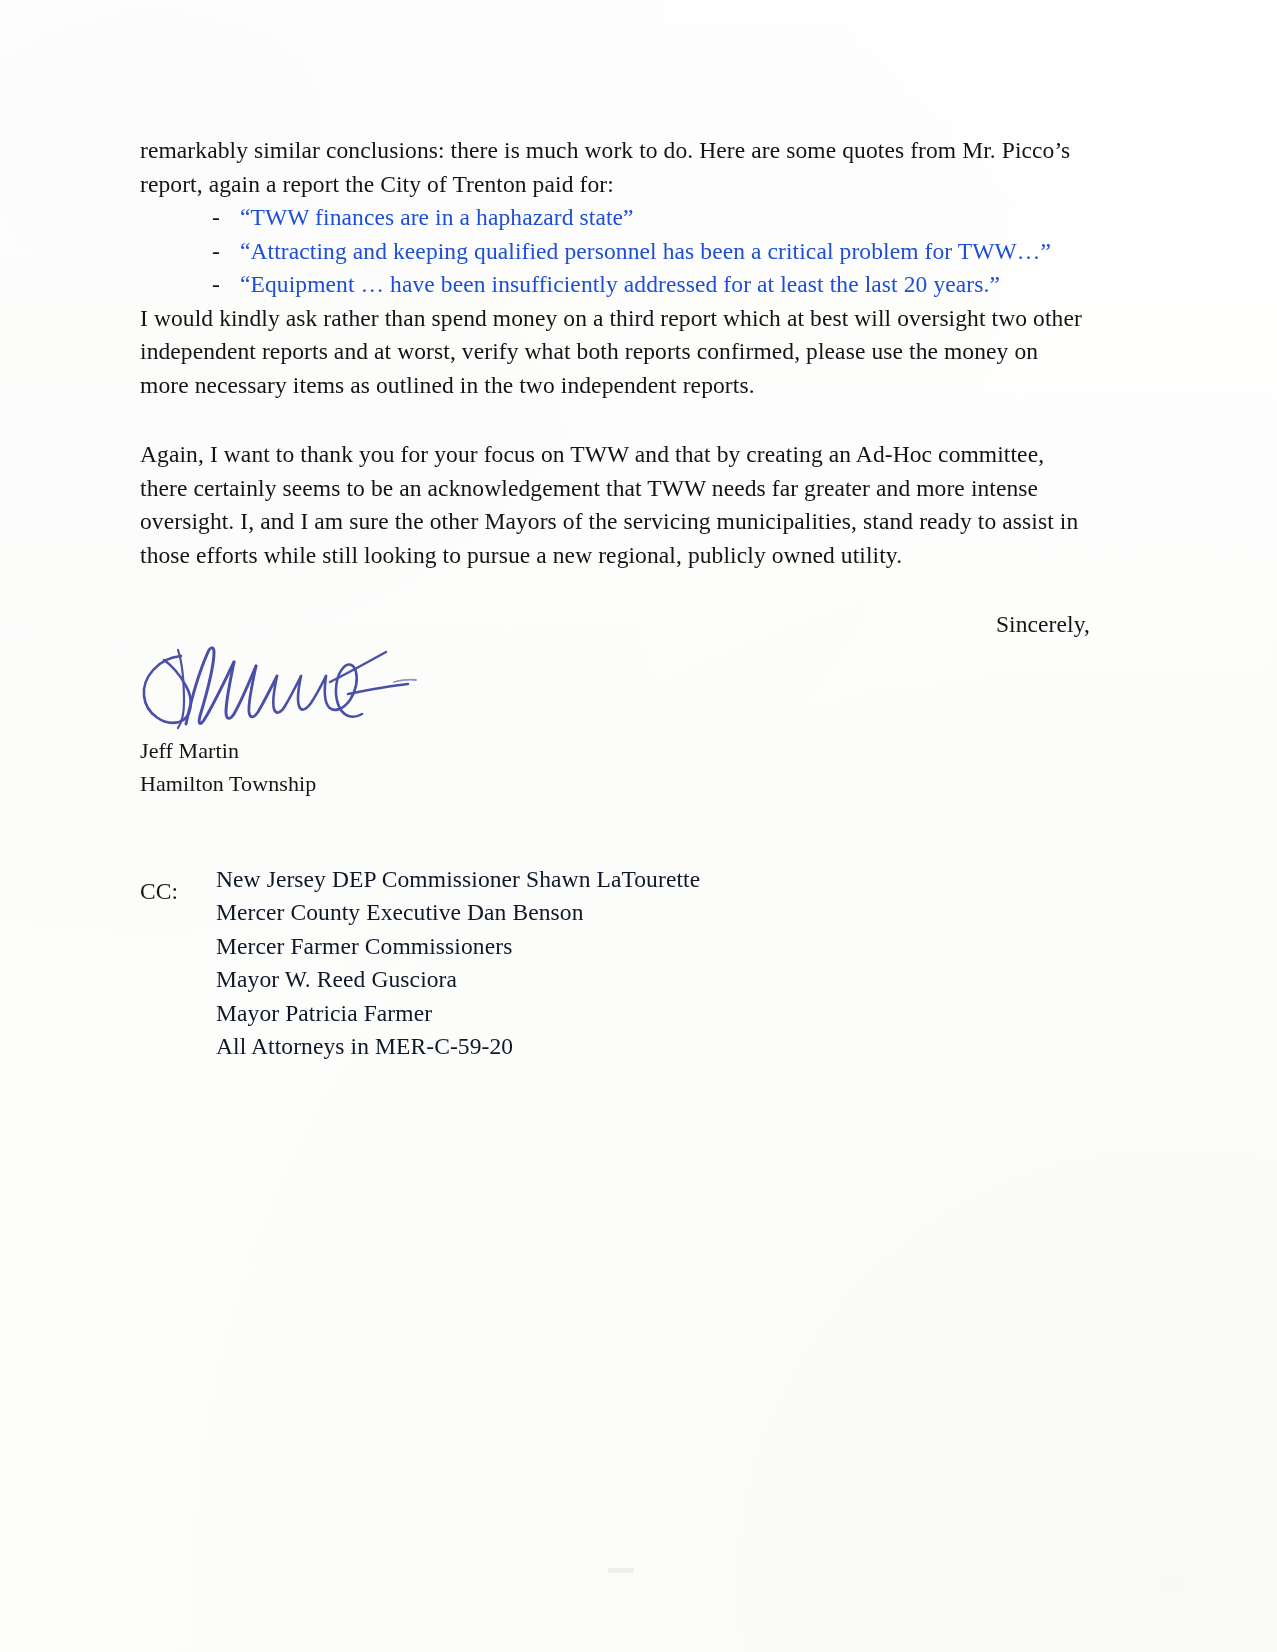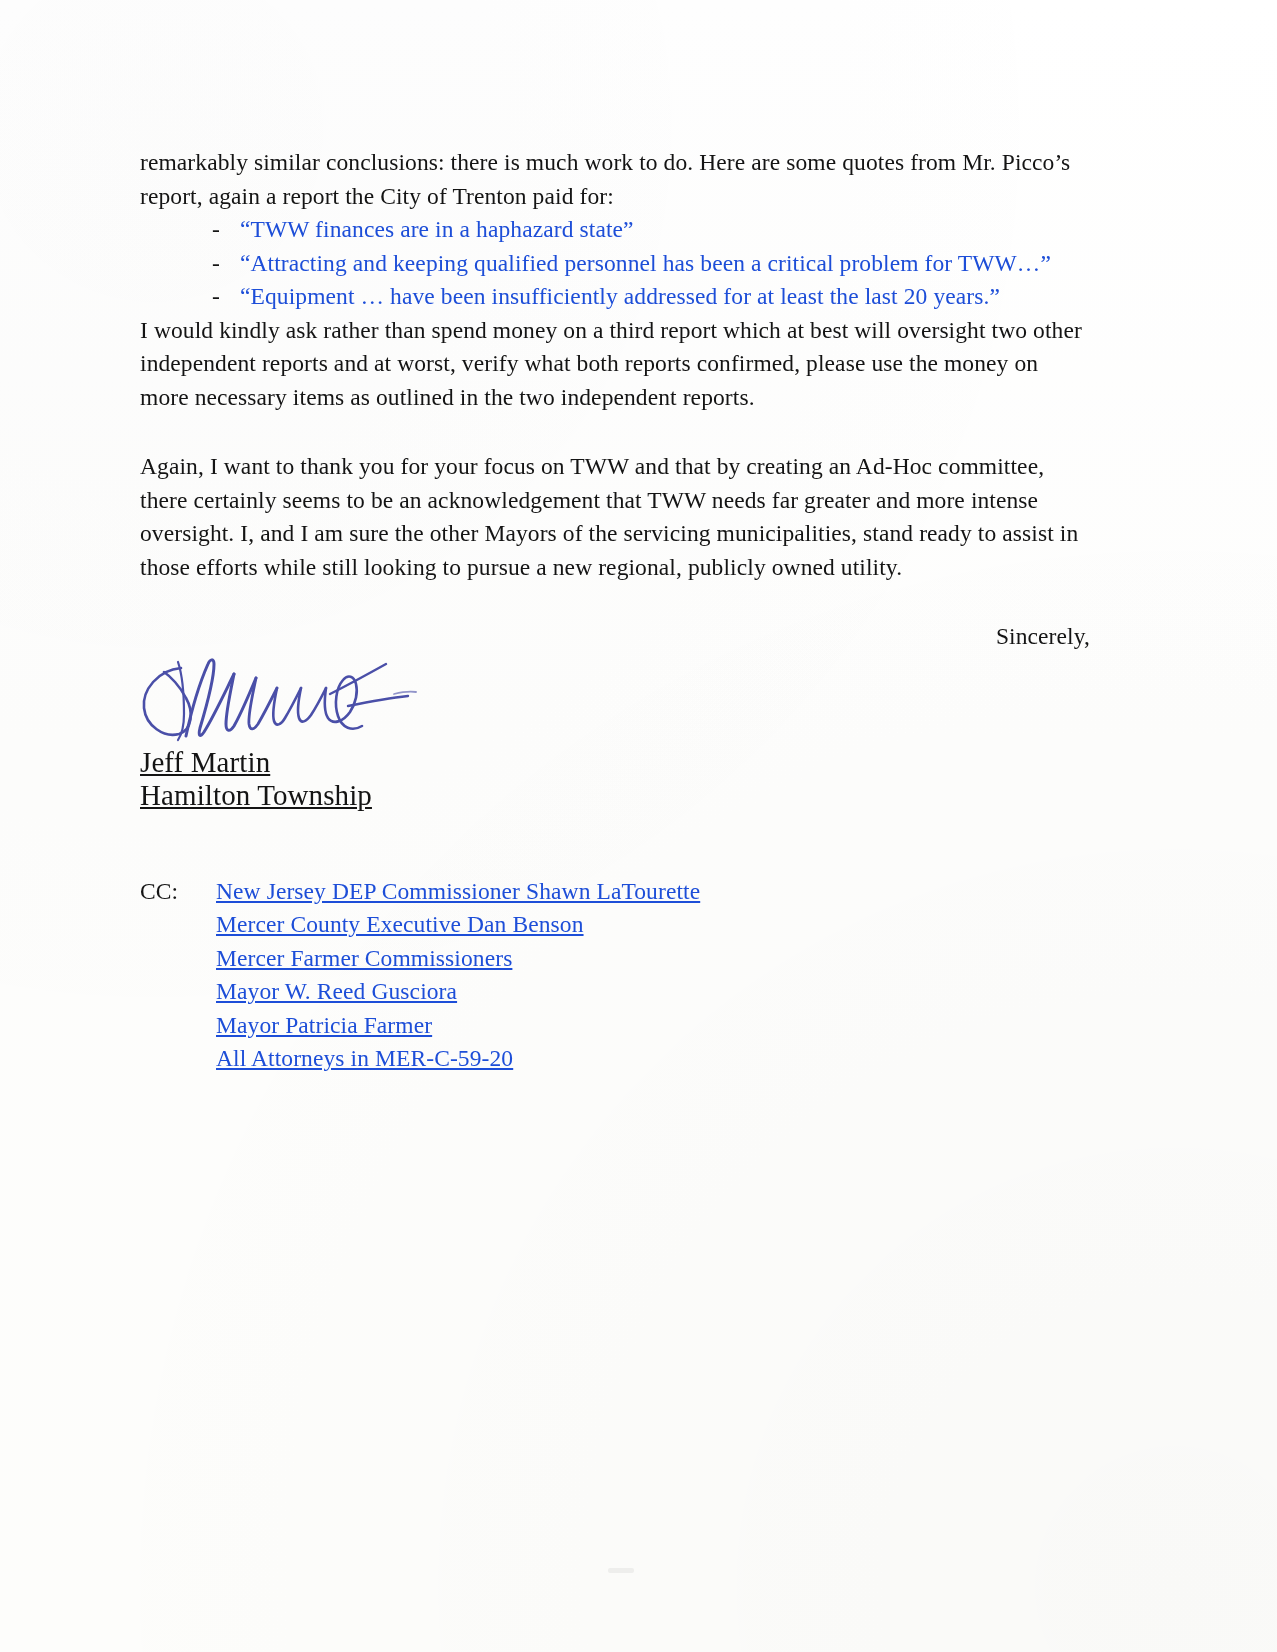--- a/index.html
+++ b/index.html
@@ -30,21 +30,21 @@
     background:
       radial-gradient(circle at 12% 8%, rgba(0,0,0,0.012), rgba(0,0,0,0) 55%),
       radial-gradient(circle at 92% 96%, rgba(0,0,0,0.015), rgba(0,0,0,0) 60%),
       linear-gradient(180deg, #ffffff 0%, #fdfdfc 45%, #fdfdfb 100%);
     pointer-events: none;
   }
 
   .content {
     position: absolute;
     left: 140px;
-    top: 146px;
+    top: 134px;
     width: 950px;
   }
 
   .body-text {
     font-size: 23.5px;
     line-height: 33.5px;
     color: #141414;
     letter-spacing: 0.1px;
     text-align: left;
   }
@@ -96,51 +96,50 @@
     width: 430px;
   }
   .signature-svg {
     position: absolute;
     left: -6px;
     top: -8px;
   }
   .sig-name-line,
   .sig-title-line,
   .sig-org-line {
-    font-size: 29px;
+    font-size: 22px;
     line-height: 33.5px;
     color: #141414;
     position: relative;
     z-index: 1;
-    text-decoration: underline;
   }
 
   
   .cc-block {
     display: flex;
     align-items: flex-start;
   }
   .cc-label {
     width: 76px;
     flex: 0 0 76px;
     font-size: 23.5px;
     line-height: 33.5px;
     color: #141414;
+    margin-top: 12px;
   }
   .cc-list {
     list-style: none;
     margin: 0;
     padding: 0;
   }
   .cc-item {
     font-size: 23.5px;
     line-height: 33.5px;
-    color: #1d4ed8;
+    color: #0f172a;
     white-space: nowrap;
-    text-decoration: underline;
   }
 
   
   .bottom-artifact {
     position: absolute;
     left: 608px;
     top: 1568px;
     width: 26px;
     height: 5px;
     background: rgba(0,0,0,0.05);

